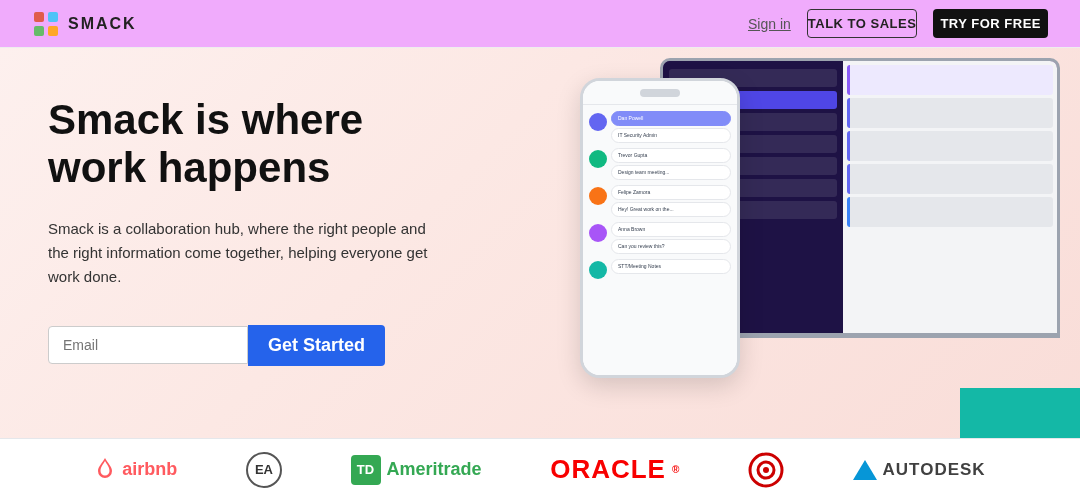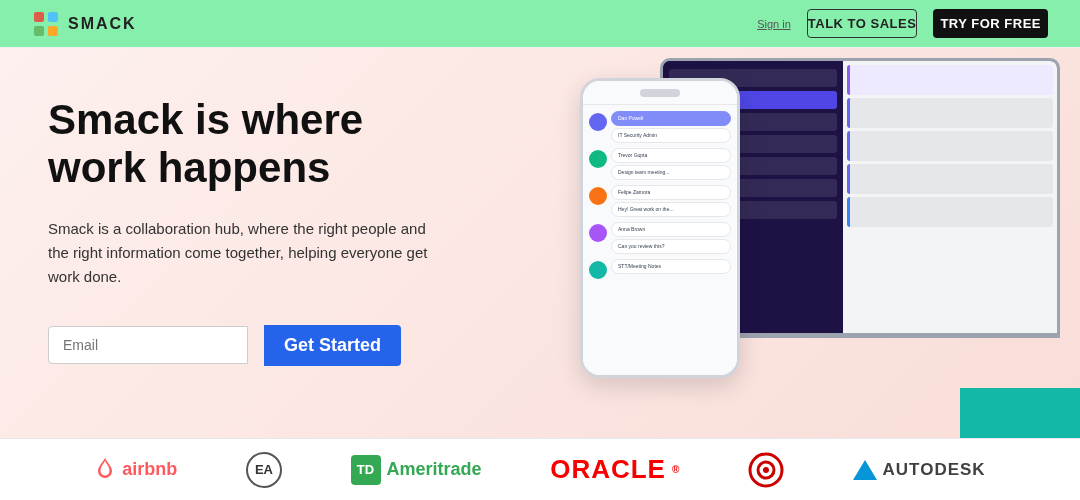--- a/index.html
+++ b/index.html
@@ -11,21 +11,21 @@
       background: #fff;
     }
 
     
     .navbar {
       display: flex;
       align-items: center;
       justify-content: space-between;
       padding: 0 32px;
       height: 48px;
-      background: #86efac;
+      background: #f0abfc;
       border-bottom: 1px solid #eee;
     }
     .logo-area {
       display: flex;
       align-items: center;
       gap: 8px;
     }
     .logo-icon {
       width: 28px;
       height: 28px;
@@ -36,21 +36,21 @@
       letter-spacing: 2px;
       color: #222;
     }
     .nav-right {
       display: flex;
       align-items: center;
       gap: 16px;
     }
     .sign-in-link {
       color: #555;
-      font-size: 11px;
+      font-size: 14px;
       text-decoration: underline;
       cursor: pointer;
     }
     .talk-sales-btn {
       border: 1.5px solid #333;
       background: transparent;
       color: #222;
       padding: 6px 0;
       font-size: 13px;
       font-weight: 600;
@@ -94,21 +94,21 @@
     .hero-subtitle {
       font-size: 15px;
       color: #333;
       line-height: 1.6;
       margin-bottom: 36px;
       max-width: 380px;
     }
     .email-form {
       display: flex;
       align-items: center;
-      gap: 16px;
+      gap: 0;
     }
     .email-input {
       width: 200px;
       padding: 10px 14px;
       font-size: 14px;
       border: 1px solid #ccc;
       border-radius: 4px 0 0 4px;
       outline: none;
       background: #fff;
       color: #999;

